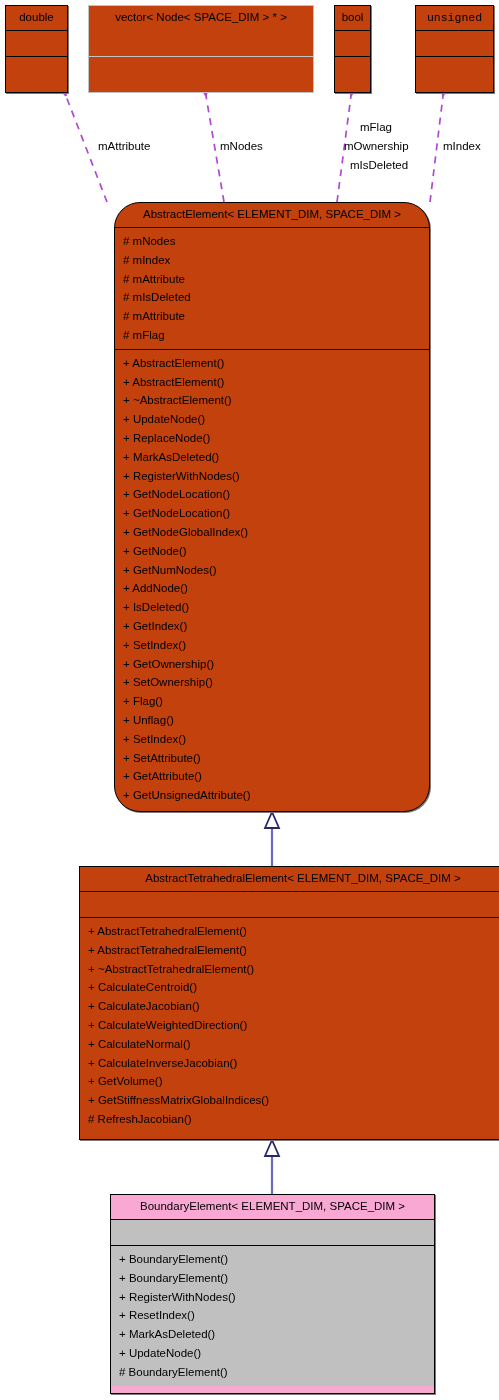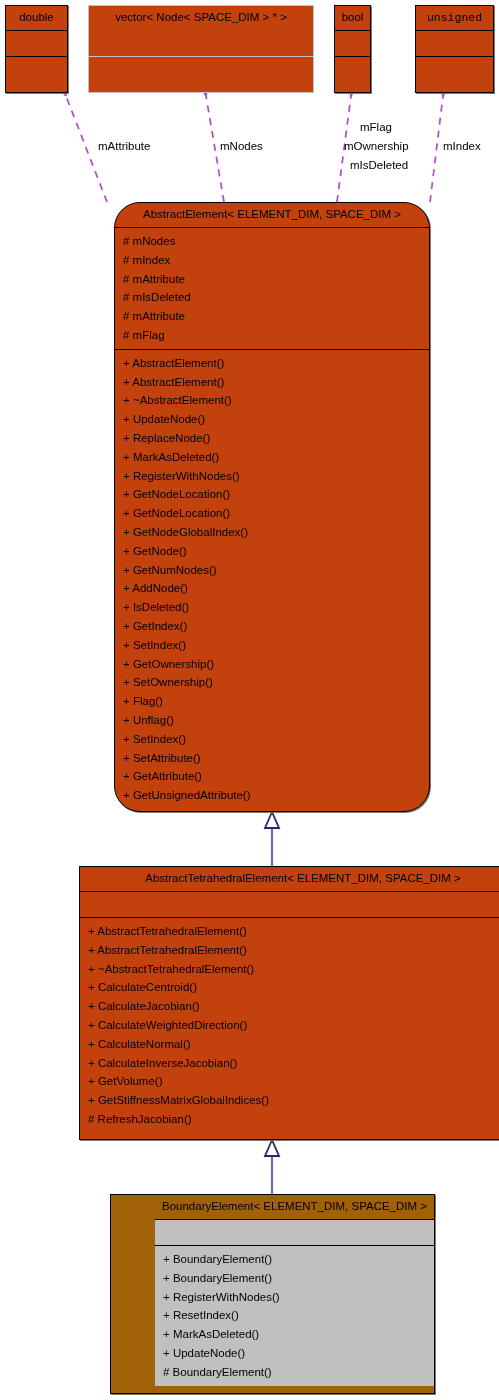--- a/index.html
+++ b/index.html
@@ -22,22 +22,21 @@
     box-sizing: border-box;
     background: #c2410c;
     border: 1px solid #000000;
     box-shadow: 1px 1px 0 0 #7a7a7a;
   }
   .uml-box.grey-frame {
     border: 1px solid #c3c3c3;
     box-shadow: none;
   }
   .uml-box.grey-fill {
-    background: #a16207;
-    padding-left: 44px;
+    background: #f9a8d4;
   }
   .uml-box.grey-fill .uml-compartment { background: #c0c0c0; }
 
   .uml-title {
     box-sizing: border-box;
     text-align: center;
     font-size: 11.5px;
     color: #000000;
     line-height: 13px;
     padding: 5px 6px 6px 6px;

